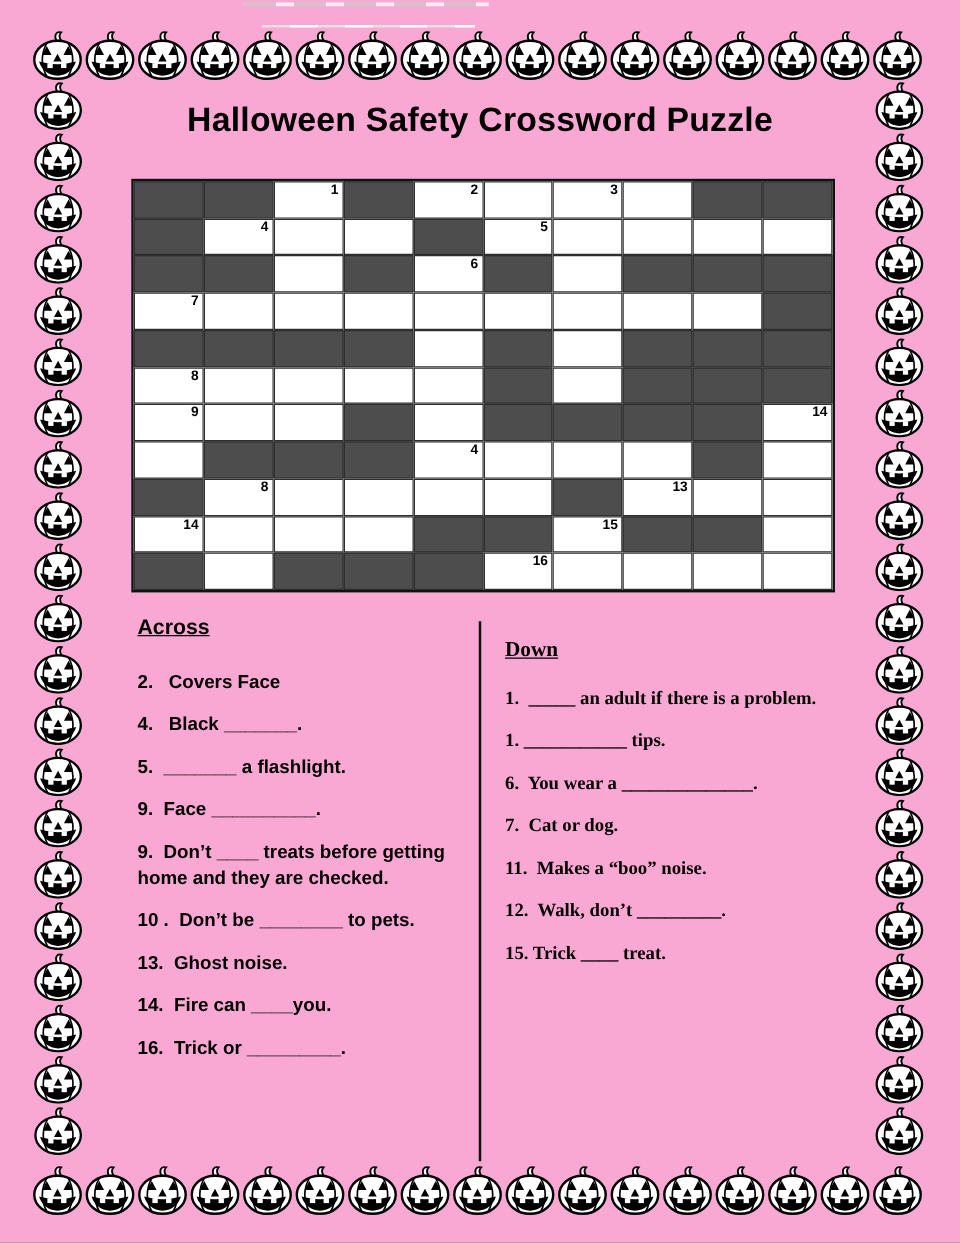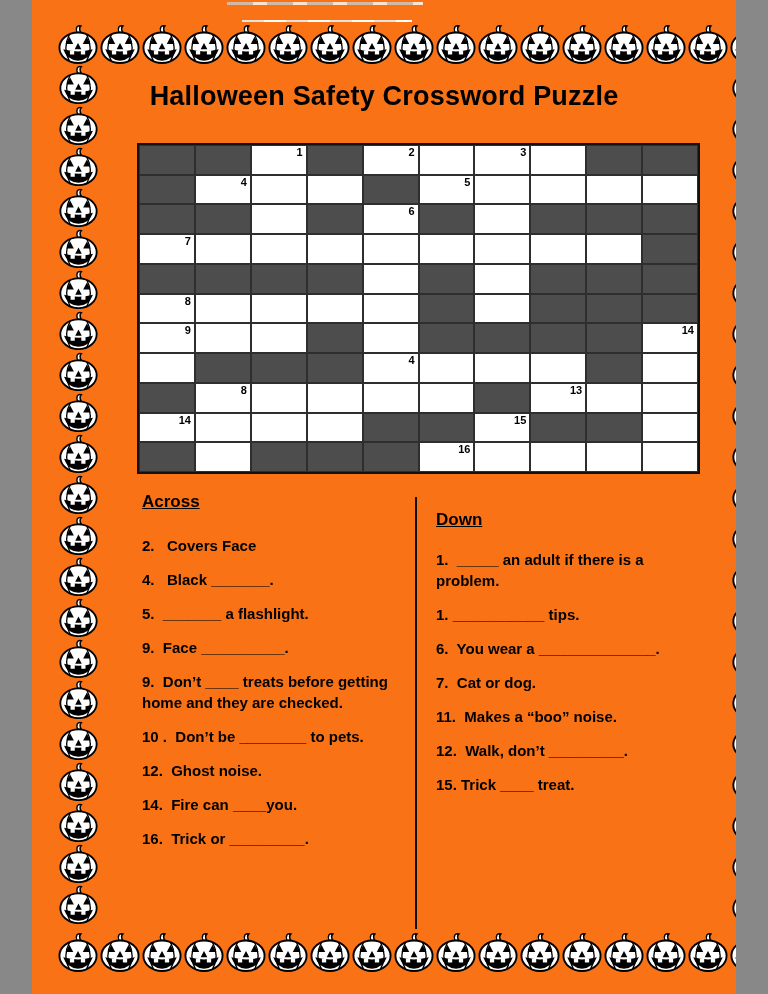--- a/index.html
+++ b/index.html
@@ -1,17 +1,17 @@
 <!DOCTYPE html>
 <html><head>
 <meta charset="utf-8">
 <style>
   html,body{margin:0;padding:0;background:#888;}
   .page{
-    position:relative;width:704px;height:994px;background:#f97316;
+    position:relative;width:768px;height:994px;background:#f9a8d4;
     font-family:"Liberation Sans",sans-serif;color:#000;overflow:hidden;
     margin:0 auto;
   }
   
   .scan-artifact{
     position:absolute;left:195px;top:2px;width:196px;height:3px;
     background:repeating-linear-gradient(90deg,#c9c9c9 0 26px,#ffffff 26px 40px);
     opacity:.8;
   }
   .scan-artifact2{
@@ -41,21 +41,21 @@
   .cell{
     border:1px solid #2e2e2e;box-sizing:border-box;position:relative;background:#fff;
   }
   .cell.dark{background:#4d4d4d;}
   .cell .num{
     position:absolute;top:0px;right:3px;
     font-size:11px;font-weight:600;line-height:13px;color:#000;
   }
   
   .clues-across{position:absolute;left:110px;top:492px;width:268px;}
-  .clues-down{position:absolute;left:404px;top:510px;width:272px;}
+  .clues-down{position:absolute;left:404px;top:510px;width:272px;font-family:Liberation Serif, serif;}
   .clue-heading{
     font-size:17px;font-weight:bold;text-decoration:underline;
     margin:0 0 23px 0;
   }
   .clues-down .clue-heading{margin-bottom:19px;}
   .clue{
     font-size:15px;font-weight:bold;line-height:21px;margin:0 0 13px 0;
     white-space:pre-wrap;
   }
   .divider{
@@ -471,21 +471,21 @@
 
   <div class="clues-across">
     <div class="clue-heading">Across</div>
     <div id="across-list">
         <div class="clue">2.   Covers Face</div>
         <div class="clue">4.   Black _______.</div>
         <div class="clue">5.  _______ a flashlight.</div>
         <div class="clue">9.  Face __________.</div>
         <div class="clue">9.  Don’t ____ treats before getting home and they are checked.</div>
         <div class="clue">10 .  Don’t be ________ to pets.</div>
-        <div class="clue">12.  Ghost noise.</div>
+        <div class="clue">13.  Ghost noise.</div>
         <div class="clue">14.  Fire can ____you.</div>
         <div class="clue">16.  Trick or _________.</div>
       </div>
   </div>
 
   <div class="divider"></div>
 
   <div class="clues-down">
     <div class="clue-heading">Down</div>
     <div id="down-list">

